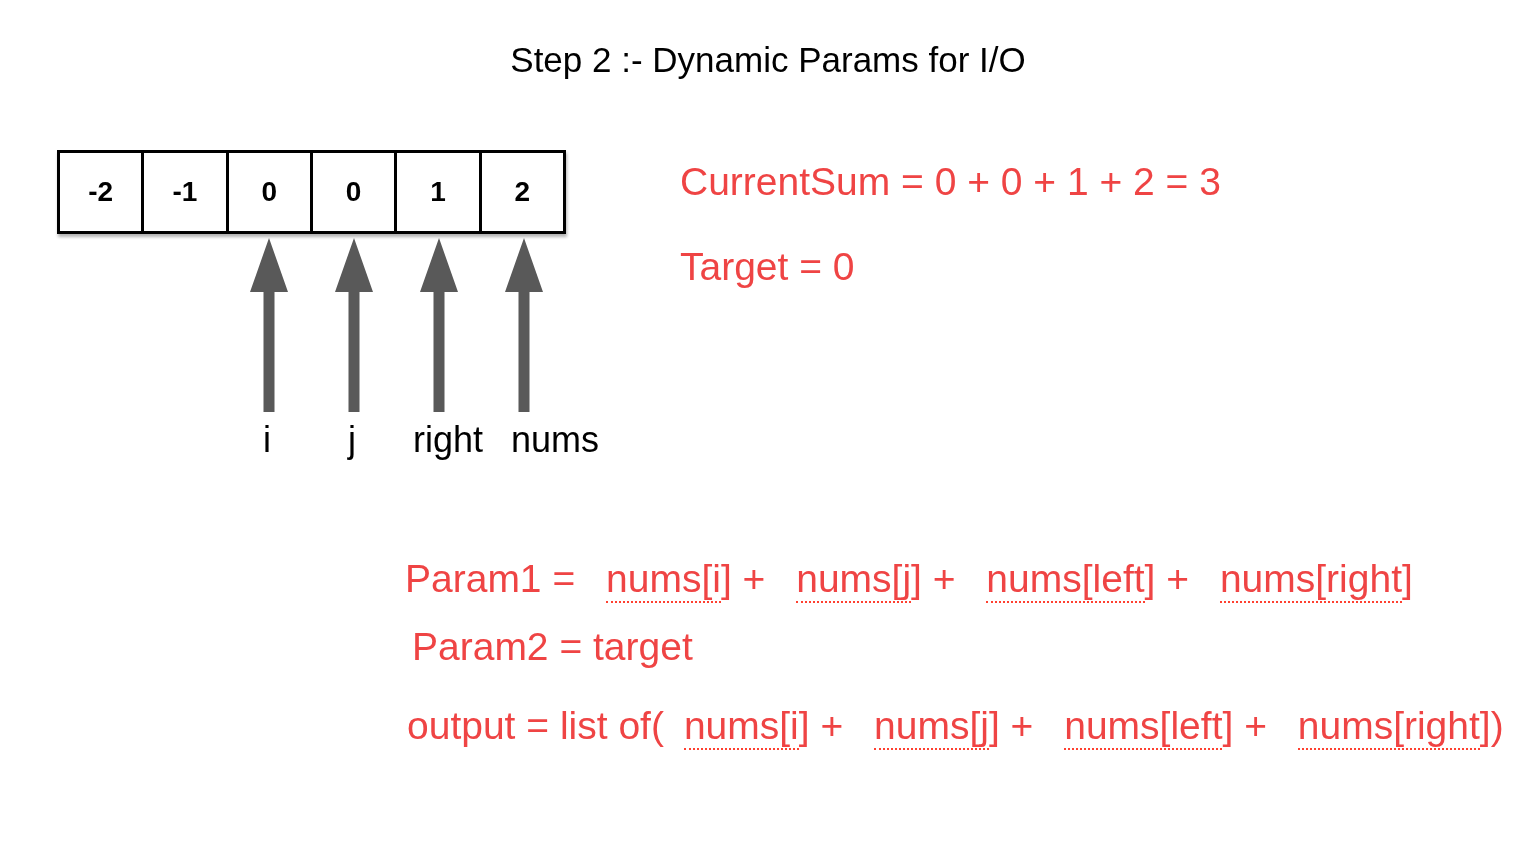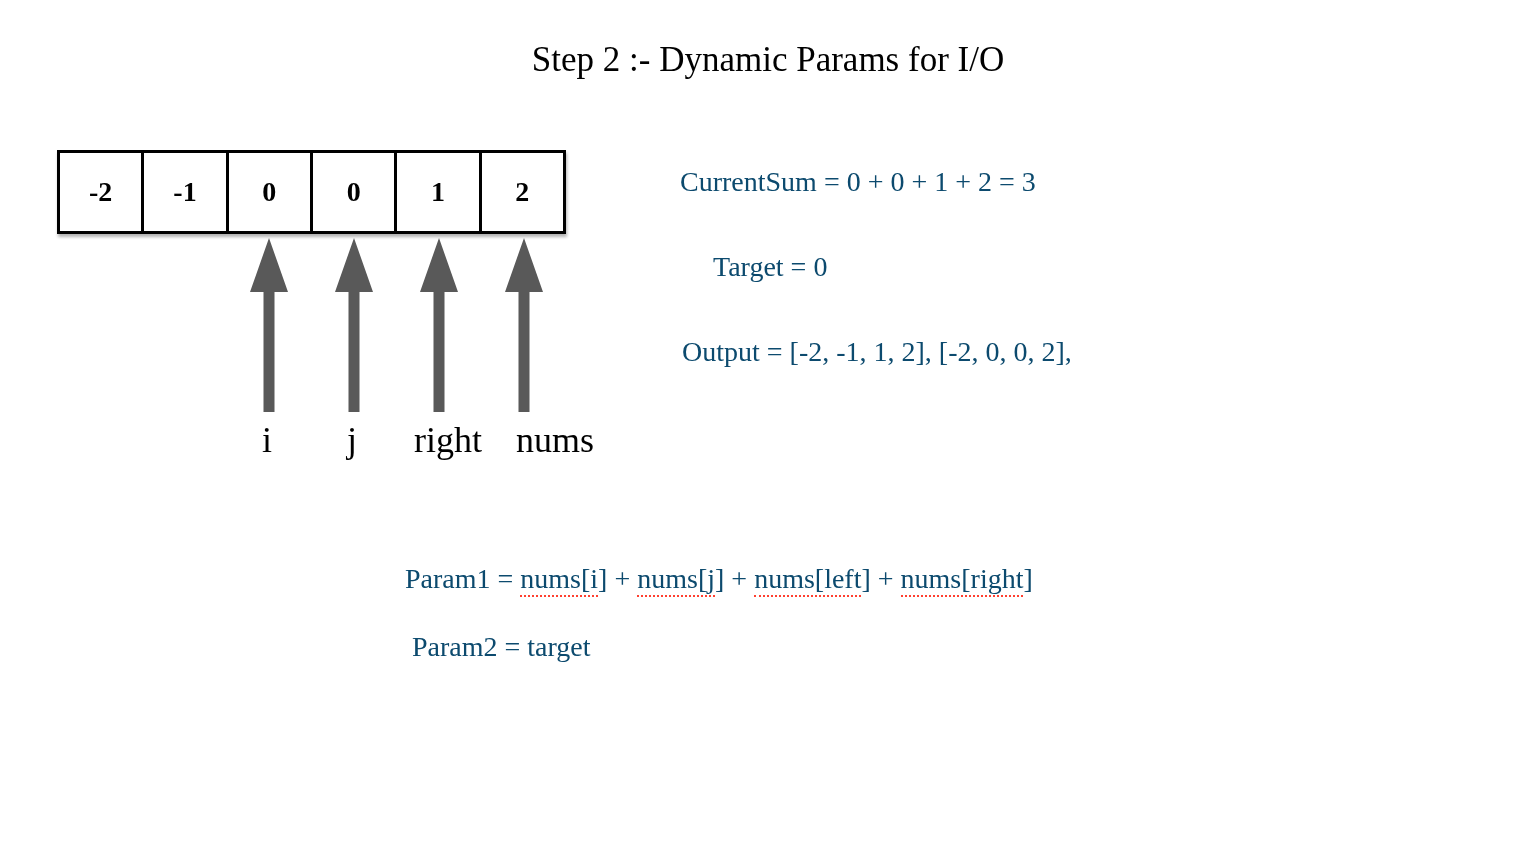--- a/index.html
+++ b/index.html
@@ -3,21 +3,21 @@
 <meta charset="utf-8">
 <style>
   * { margin: 0; padding: 0; box-sizing: border-box; }
   html, body { background: #ffffff; }
   .canvas {
     position: relative;
     width: 1536px;
     height: 842px;
     background: #ffffff;
     overflow: hidden;
-    font-family: Liberation Serif, serif;
+    font-family: Liberation Sans, sans-serif;
     color: #000000;
   }
   .title {
     position: absolute;
     top: 40px;
     left: 0;
     width: 100%;
     text-align: center;
     font-size: 35px;
     line-height: 40px;
@@ -68,36 +68,37 @@
     color: #000000;
     white-space: nowrap;
   }
   .li { left: 267px; }
   .lj { left: 352px; }
   .lleft { left: 448px; }
   .lright { left: 555px; }
   
   .rline {
     position: absolute;
-    font-size: 28px;
+    font-size: 39px;
     line-height: 43px;
     white-space: nowrap;
-    color: #0c4a6e;
+    color: #ef4444;
   }
   .current-sum { left: 680px; top: 160px; }
-  .target      { left: 680px; top: 245px; margin-left: 33px; }
+  .target      { left: 680px; top: 245px; }
   .output-block{ left: 682px; top: 330px; white-space: normal; width: 660px; }
   
   .param1 { left: 405px; top: 557px; }
   .param2 { left: 412px; top: 625px; }
   .out-eq { left: 407px; top: 704px; }
   
   .sq {
     border-bottom: 2px dotted #ff4030;
     padding-bottom: 1px;
+    margin-left: 20px;
   }
 </style>
 </head>
 <body>
 
 <div class="canvas">
 
   <div class="title">Step 2 :- Dynamic Params for I/O</div>
 
   <div class="array">
@@ -131,23 +132,26 @@
   </div>
 
   <div class="ptr-label li">i</div>
   <div class="ptr-label lj">j</div>
   <div class="ptr-label lleft">right</div>
   <div class="ptr-label lright">nums</div>
 
   <div class="rline current-sum">CurrentSum = 0 + 0 + 1 + 2 = 3</div>
   <div class="rline target">Target = 0</div>
   <div class="rline output-block">
-    <span>Output = [-2, -1, 1, 2], [-2, 0, 0, 2],</span><br>
+    <br>
   </div>
 
   <div class="rline param1">
     <span>Param1 = </span><span class="sq">nums[i</span><span>] + </span><span class="sq">nums[j</span><span>] + </span><span class="sq">nums[left</span><span>] + </span><span class="sq">nums[right</span><span>]</span>
   </div>
 
   <div class="rline param2">Param2 = target</div>
 
+  <div class="rline out-eq">
+    <span>output = list of(</span><span class="sq">nums[i</span><span>] + </span><span class="sq">nums[j</span><span>] + </span><span class="sq">nums[left</span><span>] + </span><span class="sq">nums[right</span><span>])</span>
+  </div>
 
 </div>
 
 </body></html>

